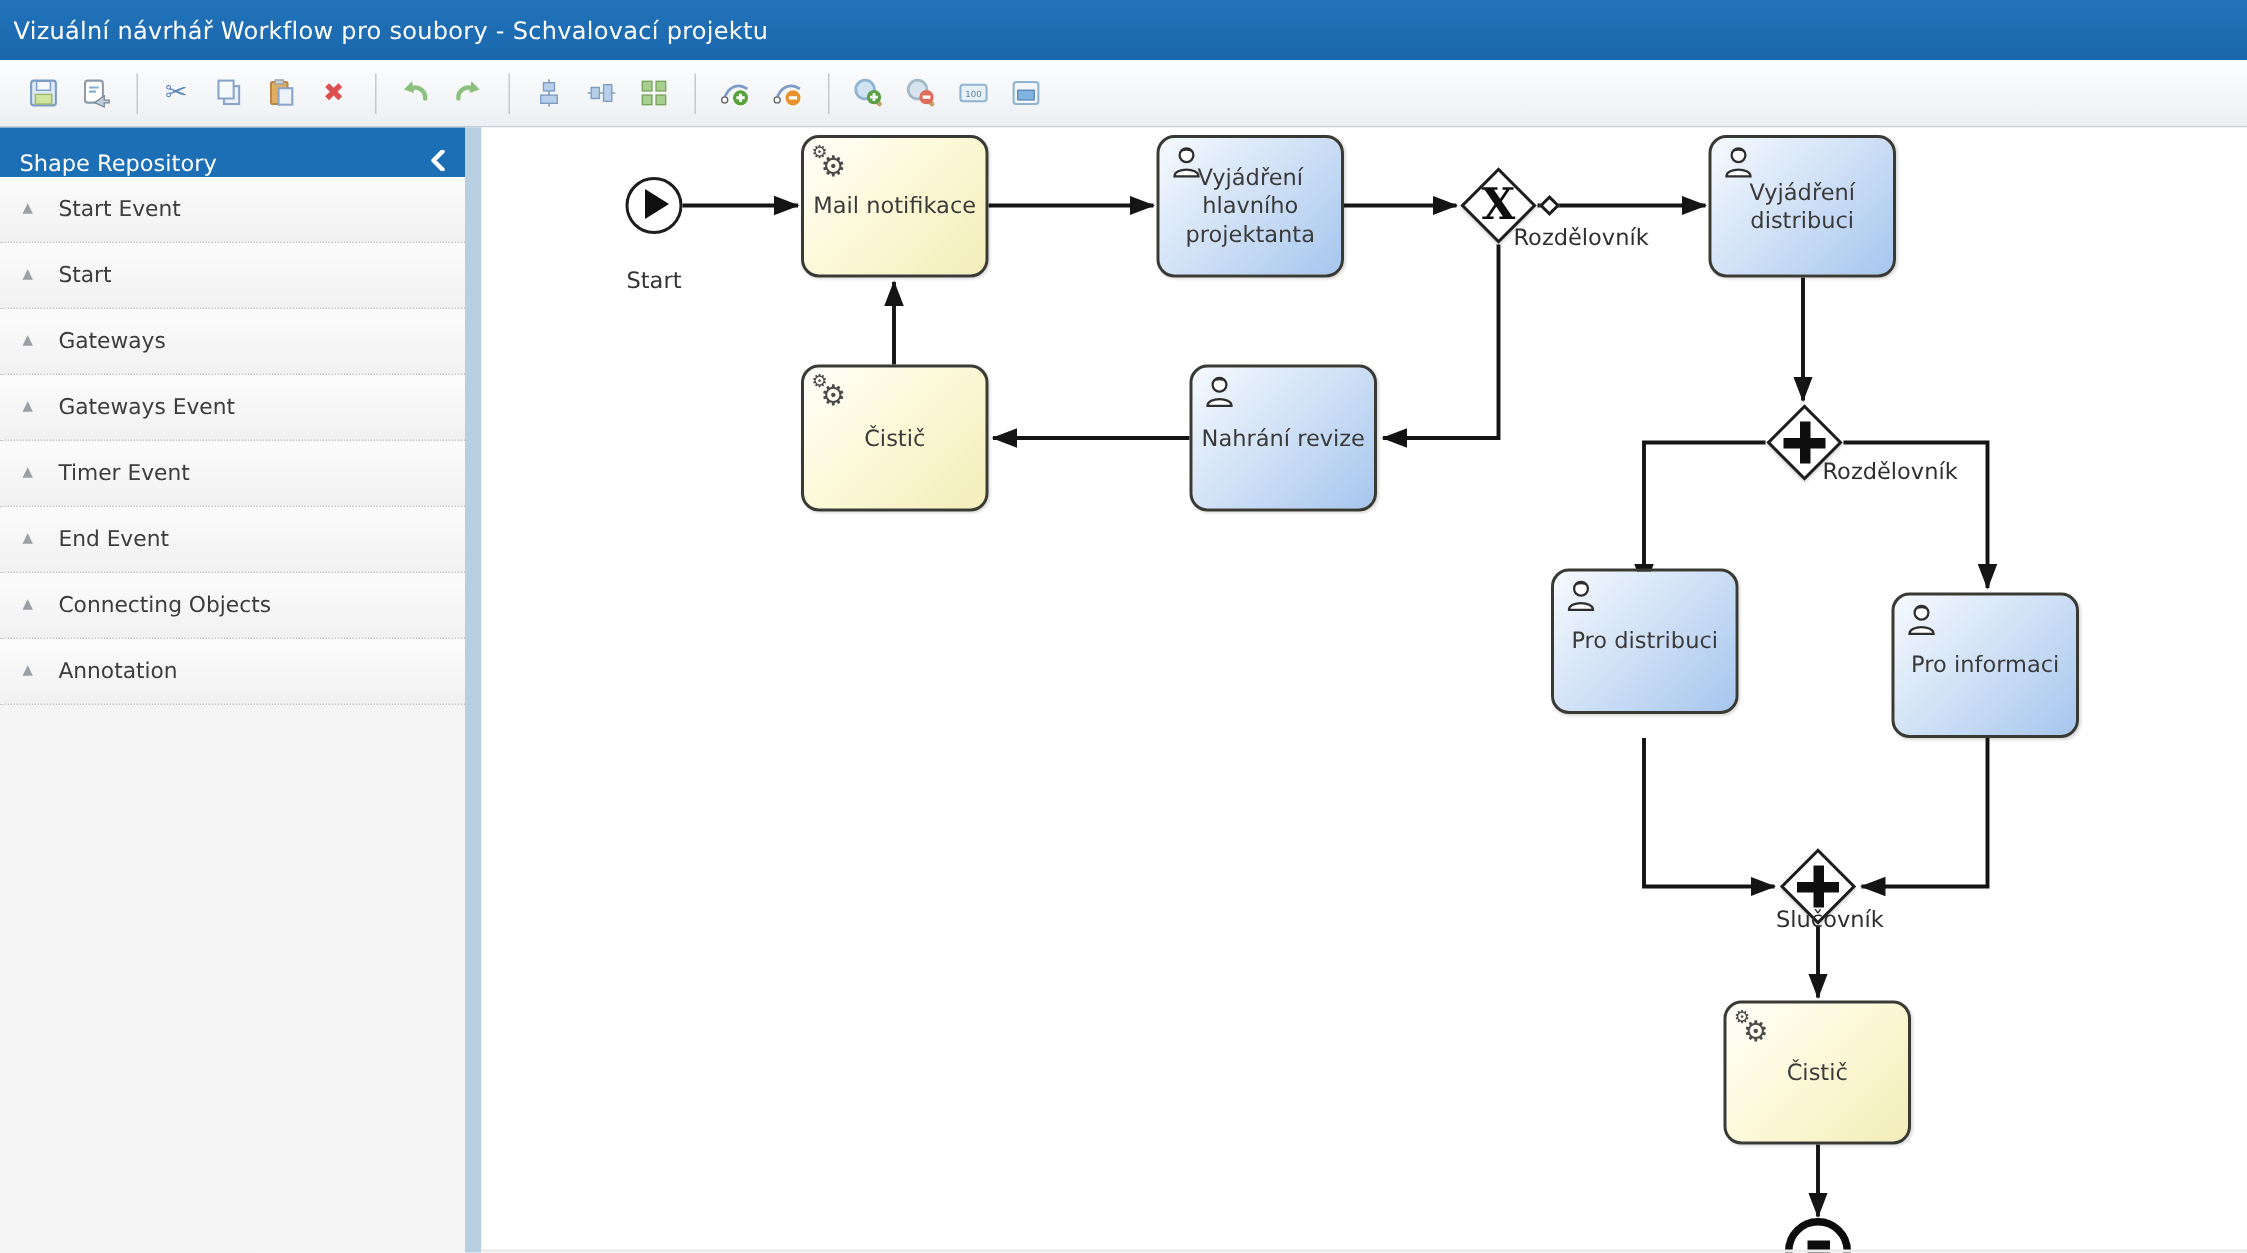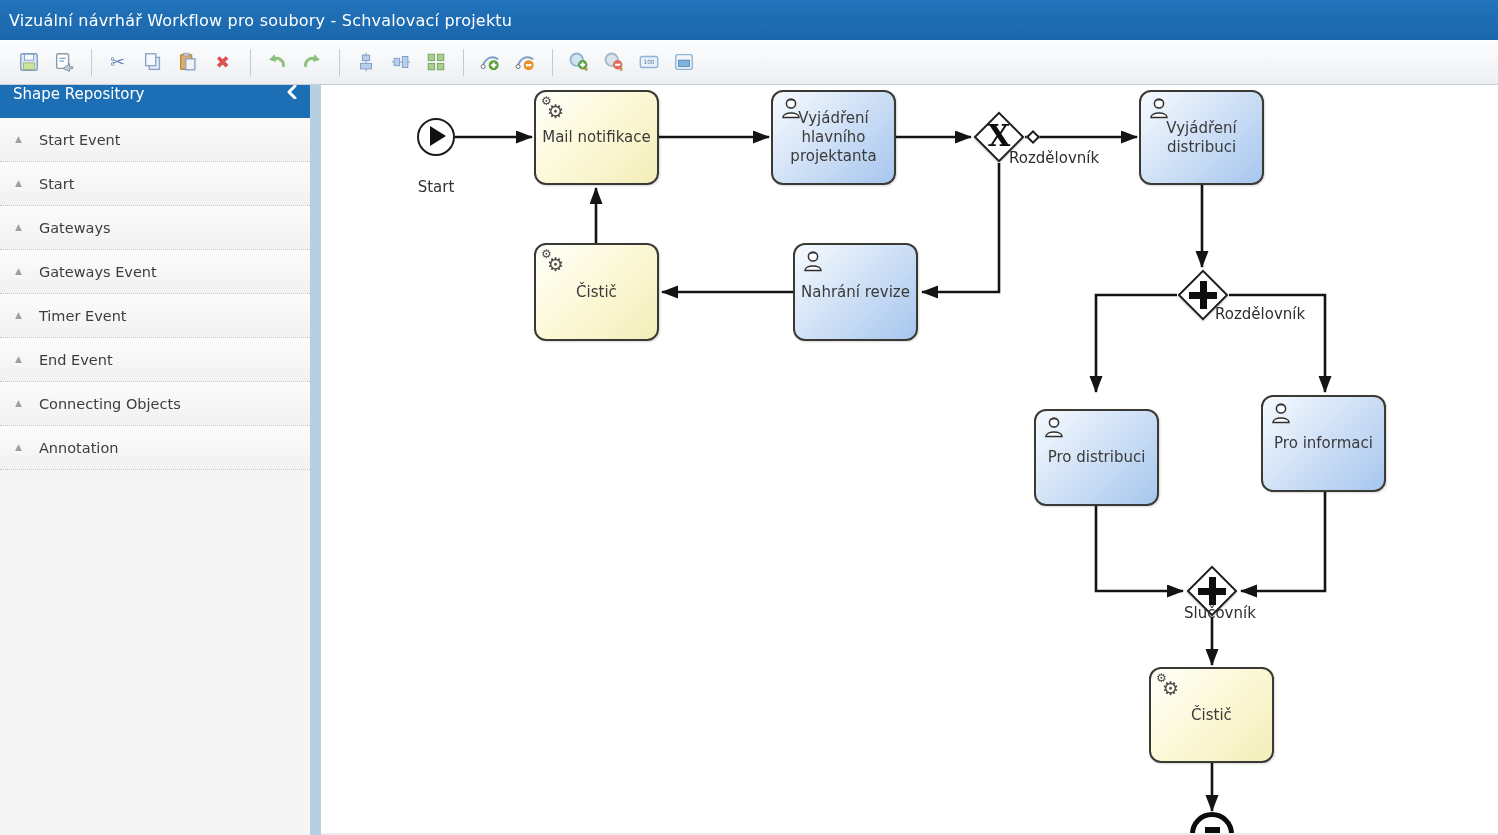--- a/index.html
+++ b/index.html
@@ -34,21 +34,21 @@
   .glyph.cut { color:#5e86b6; }
   .glyph.del { color:#dd5050; font-size:17px; font-weight:bold; }
 
   
   .sidebar {
     position:absolute; left:0; top:85px; width:310px; height:750px;
     background:#f5f5f5;
   }
   .sidebar-header {
     height:33px; background:#1d6fb5; color:#fff;
-    display:flex; align-items:flex-start; justify-content:space-between;
+    display:flex; align-items:flex-end; justify-content:space-between;
     padding:0 13px; font-size:15px;
   }
   .sitem {
     height:44px; display:flex; align-items:center; padding-left:15px;
     border-bottom:1px dotted #c2c2c2;
     background:linear-gradient(#fcfcfc,#f1f1f1);
     font-size:14.5px; color:#3d3d3d; cursor:pointer;
   }
   .tri { color:#9aa0a5; font-size:9px; margin-right:17px; line-height:1; }
 
@@ -370,21 +370,21 @@
     <span class="node-icon">
       <svg width="24" height="24" viewBox="0 0 24 24">
           <circle cx="12" cy="7.5" r="4.6" fill="#fff" stroke="#2e2e2e" stroke-width="1.5"></circle>
           <path d="M7.8,6 a4.6,4.6 0 0,1 8.4,0 c-1.6,-2 -6.8,-2 -8.4,0 z" fill="#2e2e2e"></path>
           <path d="M4,21.5 c0,-6 16,-6 16,0 z" fill="#fff" stroke="#2e2e2e" stroke-width="1.5"></path>
         </svg>
     </span>
     <span>Nahrání revize</span>
   </div>
 
-  <div class="node task blue" style="left:713px; top:324px; width:125px; height:97px;">
+  <div class="node task blue" style="left:713px; top:294px; width:125px; height:97px;">
     <span class="node-icon">
       <svg width="24" height="24" viewBox="0 0 24 24">
           <circle cx="12" cy="7.5" r="4.6" fill="#fff" stroke="#2e2e2e" stroke-width="1.5"></circle>
           <path d="M7.8,6 a4.6,4.6 0 0,1 8.4,0 c-1.6,-2 -6.8,-2 -8.4,0 z" fill="#2e2e2e"></path>
           <path d="M4,21.5 c0,-6 16,-6 16,0 z" fill="#fff" stroke="#2e2e2e" stroke-width="1.5"></path>
         </svg>
     </span>
     <span>Pro distribuci</span>
   </div>
 

